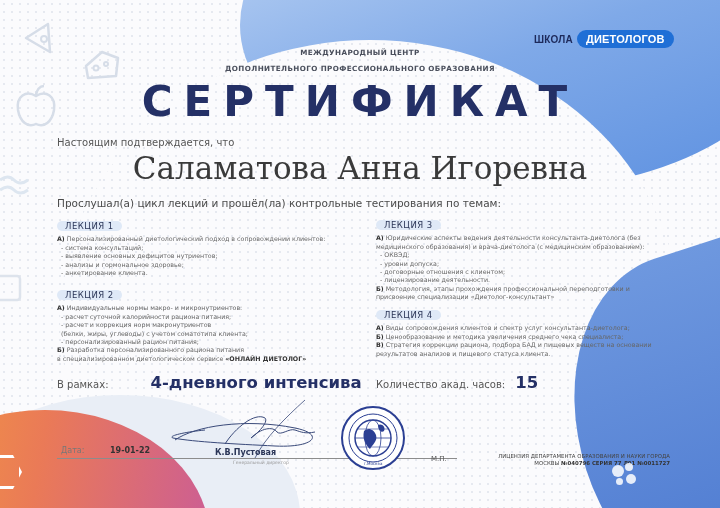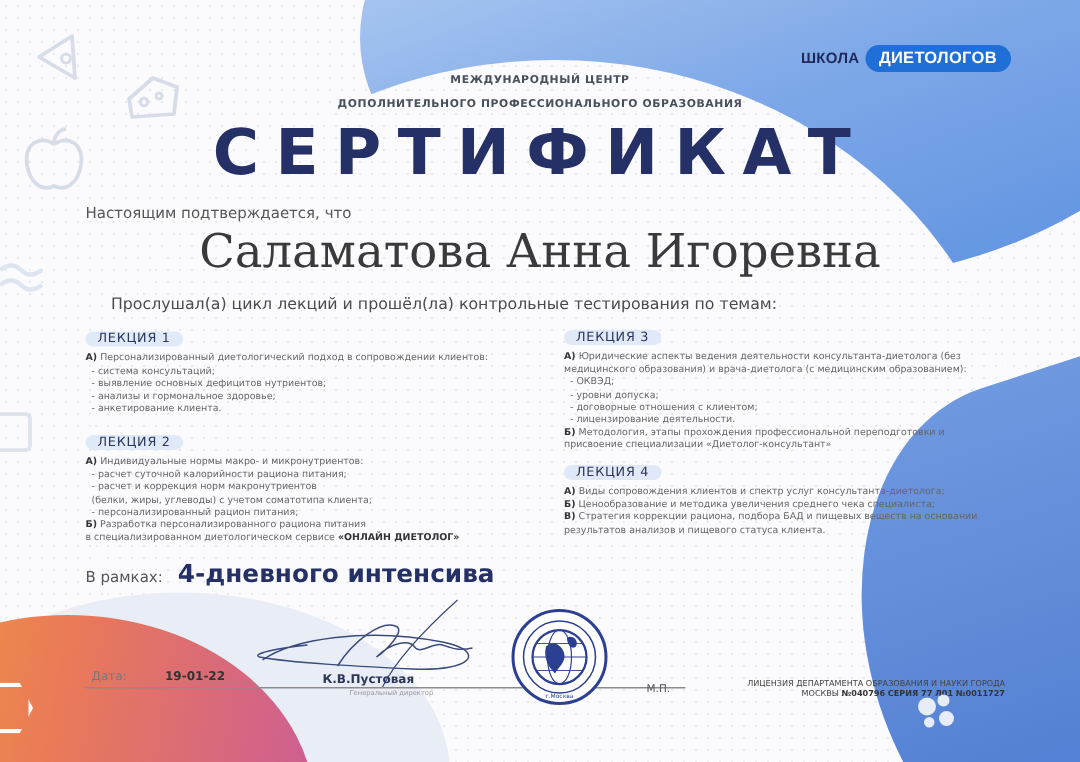--- a/index.html
+++ b/index.html
@@ -74,41 +74,41 @@
     }
 
     .confirm {
       position: absolute; left: 57px; top: 137px; font-size: 10px; color: #555;
     }
     .fullname {
       position: absolute; left: 0; width: 720px; top: 150px; text-align: center;
       font-family: "DejaVu Serif", serif; font-size: 31px; color: #3a3a3a;
     }
     .listened {
-      position: absolute; left: 74px; top: 197px; font-size: 10.5px; color: #4a4a4a;
+      position: absolute; left: 57px; top: 197px; font-size: 10.5px; color: #4a4a4a;
     }
 
     
     .lecture { position: absolute; font-size: 6.3px; color: #666; line-height: 8.4px; }
     .lec-badge {
       display: inline-block; background: #dfe9f7; color: #2b3658; font-size: 8.5px;
       padding: 1px 8px; border-radius: 7px; letter-spacing: 0.5px; margin-bottom: 4px;
     }
     .lec1 { left: 57px; top: 221px; width: 300px; }
     .lec2 { left: 57px; top: 290px; width: 300px; }
     .lec3 { left: 376px; top: 220px; width: 300px; }
     .lec4 { left: 376px; top: 310px; width: 300px; }
     .lecture p { white-space: nowrap; }
     .lecture b { color: #333; }
     .ind { padding-left: 4px; }
 
     .frame-row { position: absolute; top: 373px; display: flex; align-items: baseline; }
     .frame-label { font-size: 10px; color: #555; margin-right: 10px; }
     .frame-value { font-size: 16.5px; font-weight: bold; color: #243066; }
-    .frame-left { left: 57px; }
+    .frame-left { left: 57px; gap: 32px; }
     .frame-right { left: 376px; }
 
     
     .date-row { position: absolute; left: 57px; top: 446px; width: 400px; }
     .date-label { position: absolute; left: 4px; top: 0; font-size: 8px; color: #777; }
     .date-value { position: absolute; left: 53px; top: 0; font-size: 8px; font-weight: bold; color: #333; }
     .date-line { position: absolute; left: 0; top: 12px; width: 400px; height: 1px; background: #8c8c8c; }
     .signer-name { position: absolute; left: 215px; top: 448px; font-size: 8px; font-weight: bold; color: #2b3658; }
     .signer-role { position: absolute; left: 233px; top: 460px; font-size: 4.5px; color: #999; }
     .mp { position: absolute; left: 431px; top: 455px; font-size: 7px; color: #555; }
@@ -211,20 +211,24 @@
     <span class="lec-badge">ЛЕКЦИЯ 4</span>
     <p><b>А)</b><span> Виды сопровождения клиентов и спектр услуг консультанта-диетолога;</span></p>
     <p><b>Б)</b><span> Ценообразование и методика увеличения среднего чека специалиста;</span></p>
     <p><b>В)</b><span> Стратегия коррекции рациона, подбора БАД и пищевых веществ на основании</span></p>
     <p>результатов анализов и пищевого статуса клиента.</p>
   </div>
 
   <div class="frame-row frame-left">
     <span class="frame-label">В рамках:</span>
     <span class="frame-value">4-дневного интенсива</span>
+  </div>
+  <div class="frame-row frame-right">
+    <span class="frame-label">Количество акад. часов:</span>
+    <span class="frame-value">15</span>
   </div>
 
   <svg class="signature" width="180" height="62" viewBox="0 0 180 62">
     <path d="M10 42 C30 28 80 20 130 30 C160 36 150 50 110 48 C70 46 30 44 8 40 C2 38 20 34 40 32" fill="none" stroke="#3a4a7a" stroke-width="1"></path>
     <path d="M60 46 C70 30 90 14 100 20 C104 24 92 36 86 40 C96 30 108 28 112 34 C116 38 124 30 130 32 C136 34 140 36 150 34" fill="none" stroke="#3a4a7a" stroke-width="1"></path>
     <path d="M140 2 C120 20 100 40 90 60" fill="none" stroke="#3a4a7a" stroke-width="0.8"></path>
   </svg>
 
   <div class="date-row">
     <span class="date-label">Дата:</span>

